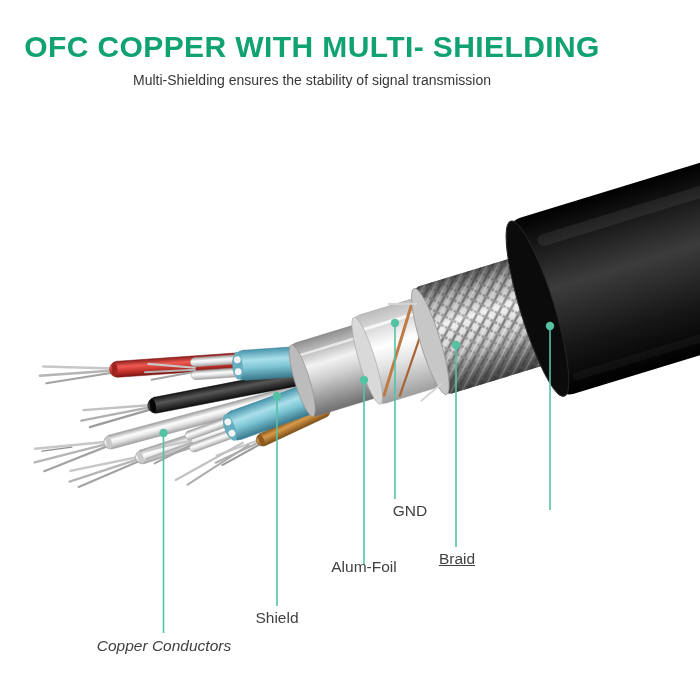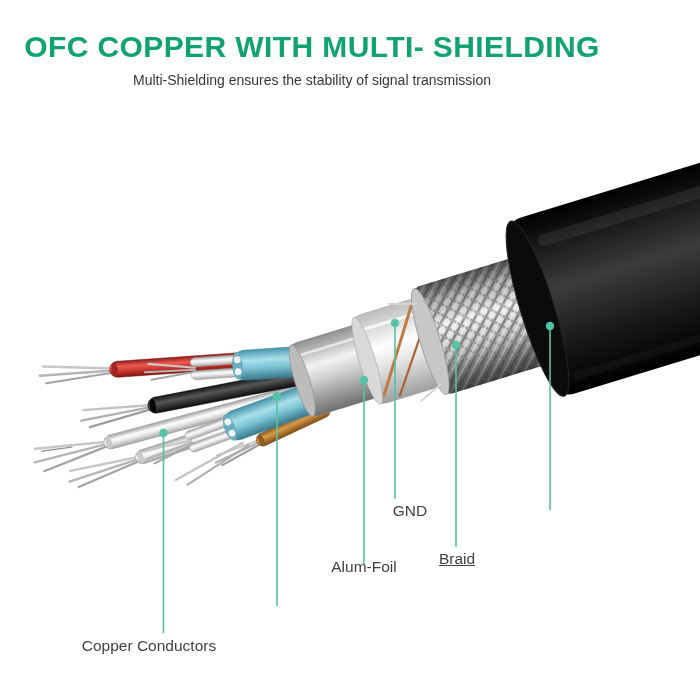--- a/index.html
+++ b/index.html
@@ -240,18 +240,19 @@
         <line x1="456" y1="349" x2="456" y2="547"></line>
         <circle cx="456" cy="345" r="4.2" stroke="none"></circle>
       </g>
       <g>
         <line x1="550" y1="330" x2="550" y2="510"></line>
         <circle cx="550" cy="326" r="4.2" stroke="none"></circle>
       </g>
     </g>
   </svg>
 
-  <div class="co-label" style="left:59px;  top:637px; width:180px;">Copper Conductors</div>
+  <div class="co-label" style="left:74px;  top:637px; width:180px;font-style:italic;">Copper Conductors</div>
+  <div class="co-label" style="left:217px; top:609px; width:120px;">Shield</div>
   <div class="co-label" style="left:304px; top:552px; width:120px;margin-top:6px;">Alum-Foil</div>
   <div class="co-label" style="left:350px; top:502px; width:120px;">GND</div>
   <div class="co-label" style="left:397px; top:550px; width:120px;text-decoration:underline;">Braid</div>
 
 </div>
 
 </body></html>

